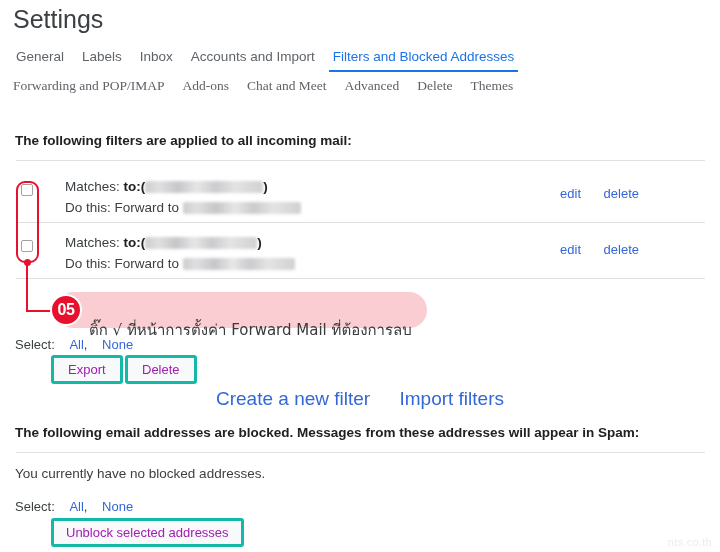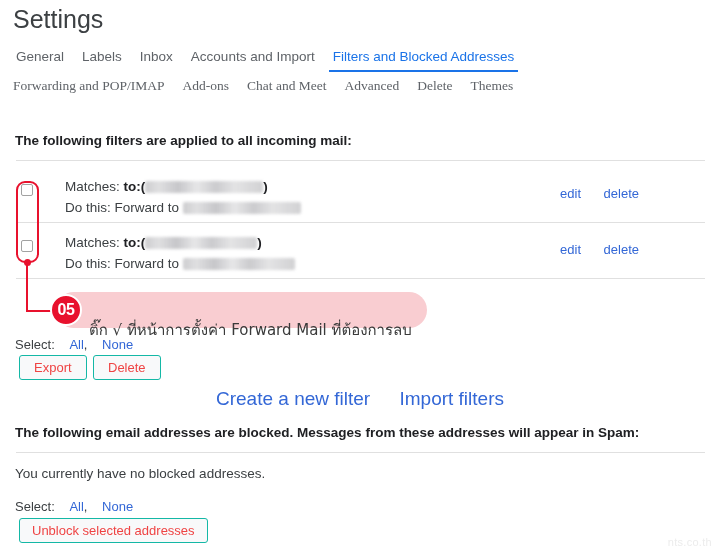--- a/index.html
+++ b/index.html
@@ -169,27 +169,28 @@
     text-decoration: none;
     cursor: pointer;
     margin-left: 11px;
   }
   #select-filters { top: 337px; }
   #select-blocked { top: 499px; }
 
   .btn {
     position: absolute;
     font-size: 13px;
-    color: #ef4444;
+    color: #a21caf;
     background: #f8f9fa;
-    border: 1px solid #14b8a6;
+    border: 3px solid #14b8a6;
     border-radius: 3px;
     padding: 4px 14px;
     box-sizing: border-box;
     cursor: default;
+    margin-left: 32px;
   }
   #btn-export  { left: 19px;  top: 355px; }
   #btn-delete  { left: 93px;  top: 355px; }
   #btn-unblock { left: 19px;  top: 518px; padding: 4px 12px; }
 
   .center-links {
     position: absolute;
     top: 388px;
     left: 0;
     width: 720px;

